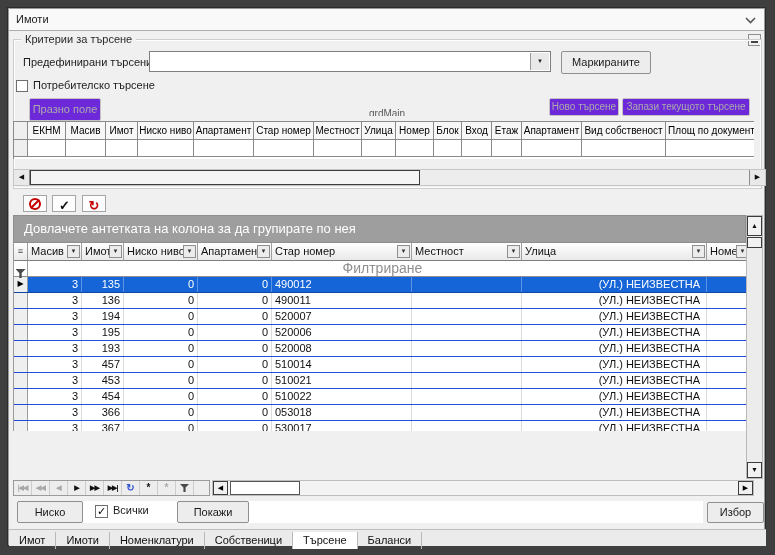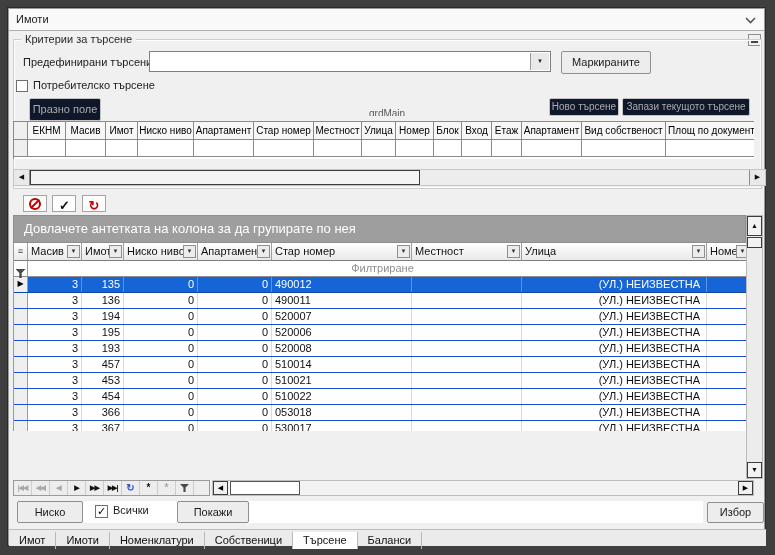--- a/index.html
+++ b/index.html
@@ -16,21 +16,21 @@
 
   
   .criteria-box { position:absolute; left:4px; top:30px; width:749px; height:150px; border:1px solid #cdcdcd; box-shadow:inset 0 0 0 1px #fdfdfd; }
   .criteria-label { position:absolute; left:12px; top:24px; font-size:11px; color:#2a2a2a; background:#f0f0f0; padding:0 4px; }
   .predef-label { position:absolute; left:14px; top:47px; font-size:11px; color:#1c1c1c; }
   .combo { position:absolute; left:140px; top:42px; width:402px; height:21px; background:#fff; border:1px solid #7f7f7f; }
   .combo input { position:absolute; left:2px; top:2px; width:376px; height:16px; border:none; outline:none; font:11px "Liberation Sans",sans-serif; }
   .combo .arrow { position:absolute; right:1px; top:1px; width:19px; height:17px; background:#e9e9e9; border-left:1px solid #9a9a9a; text-align:center; font-size:6px; line-height:16px; color:#222; }
 
   .btn { background:#ededed; border:1px solid #8f8f8f; border-radius:2px; font-size:11px; color:#1a1a1a; text-align:center; position:absolute; overflow:hidden; white-space:nowrap; }
-  .btn.dis { color:#ababab; border-color:#c3c3c3; background:#0f172a; }
+  .btn.dis { color:#ababab; border-color:#c3c3c3; background:#6d28d9; }
   #btn-marked { left:552px; top:42px; width:90px; height:23px; line-height:21px; }
   #btn-search { left:650px; top:42px; width:104px; height:23px; line-height:19px; font-weight:bold; border:2px solid #4f4f4f; }
   #btn-empty { left:20px; top:89px; width:72px; height:23px; line-height:21px; }
   #btn-newsearch { left:540px; top:89px; width:70px; height:18px; line-height:16px; font-size:10px; }
   #btn-savesearch { left:613px; top:89px; width:128px; height:18px; line-height:16px; font-size:10px; }
 
   .cb { position:absolute; width:12px; height:12px; border:1px solid #6e6e6e; background:#fff; font-size:11px; line-height:11px; text-align:center; }
   #cb-user { left:7px; top:71px; }
   #cb-user-label { position:absolute; left:24px; top:70px; font-size:11px; color:#1c1c1c; }
 
@@ -72,21 +72,21 @@
   
   .grid { position:absolute; left:4px; top:234px; width:733px; height:188px; background:#fff; border-left:1px solid #9a9a9a; overflow:hidden; }
   .ghrow { white-space:nowrap; height:18px; background:#e9e9e9; }
   .gcorner { display:inline-block; width:14px; height:18px; background:linear-gradient(#fff,#e9e9e9); border-right:1px solid #9f9f9f; border-bottom:1px solid #7e7e7e; text-align:center; font-size:9px; line-height:16px; color:#444; vertical-align:top; }
   .ghead { display:inline-block; position:relative; height:18px; line-height:17px; background:linear-gradient(#fff,#e9e9e9); border-right:1px solid #9f9f9f; border-bottom:1px solid #7e7e7e; font-size:11px; color:#111; padding-left:3px; overflow:hidden; vertical-align:top; white-space:nowrap; }
   .gharrow { position:absolute; right:1px; top:2px; width:13px; height:13px; border:1px solid #8f8f8f; background:#ececec; font-size:6px; line-height:11px; text-align:center; color:#333; }
   .frow { height:16px; border-bottom:1px solid #8f8f8f; background:#fff; white-space:nowrap; }
   .fcorner { display:inline-block; width:14px; height:15px; border-right:1px solid #9c9c9c; text-align:center; vertical-align:top; padding-top:3px; }
   .funnel { display:inline-block; width:10px; height:9px; background:#4a4a4a; clip-path:polygon(0 0,100% 0,62% 45%,62% 100%,38% 100%,38% 45%); }
   .funnel.small { width:9px; height:8px; }
-  .flabel { display:inline-block; width:700px; text-align:center; color:#8f8f8f; font-size:11px; line-height:15px; vertical-align:top; }
+  .flabel { display:inline-block; width:700px; text-align:center; color:#8f8f8f; font-size:14px; line-height:15px; vertical-align:top; }
   .grow { height:16px; border-bottom:3px solid #1d4ed8; white-space:nowrap; }
   .gind { display:inline-block; width:14px; height:15px; background:#efefef; border-right:1px solid #9c9c9c; text-align:center; font-size:8px; line-height:14px; color:#000; vertical-align:top; }
   .gcell { display:inline-block; height:15px; line-height:15px; border-right:1px solid #dadada; overflow:hidden; white-space:nowrap; vertical-align:top; font-size:11px; color:#111; background:#fff; }
   .gcell.num { text-align:right; padding-right:3px; }
   .gcell.txt { padding-left:3px; }
   .gcell.street { text-align:right; padding-right:6px; }
   .grow.sel { border-bottom:1px solid #0d47a1; }
   .grow.sel .gcell { background:#1565d8; color:#fff; border-right-color:#5d93e3; }
 
   

